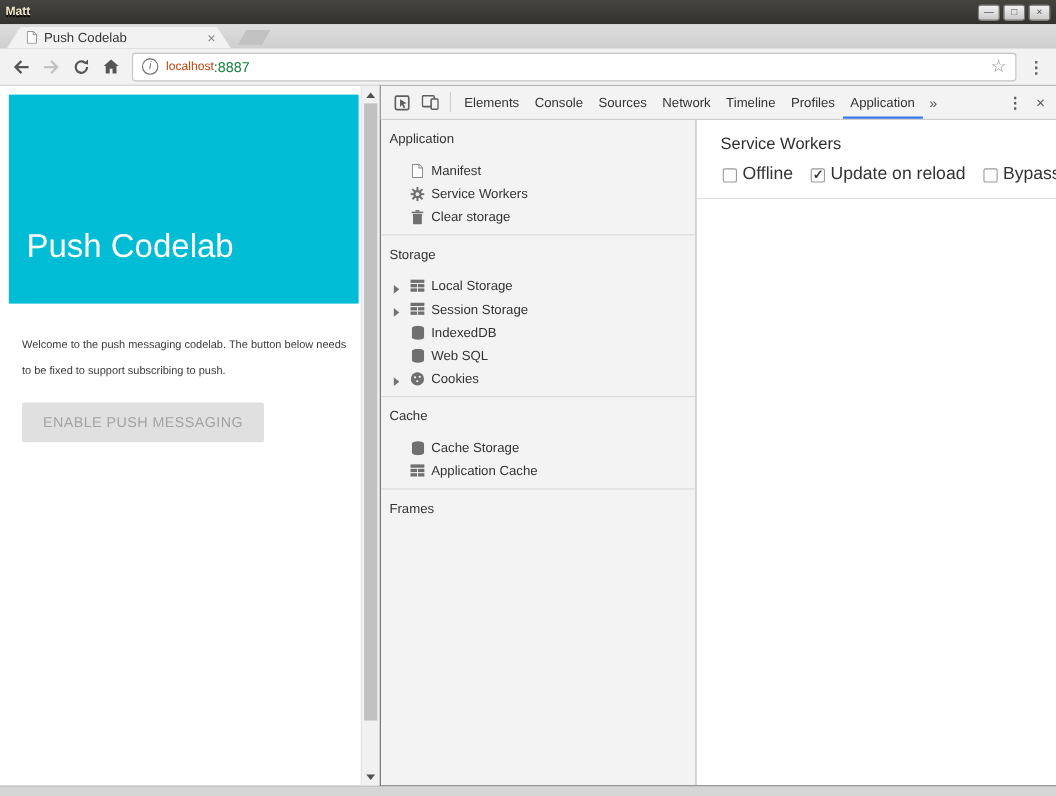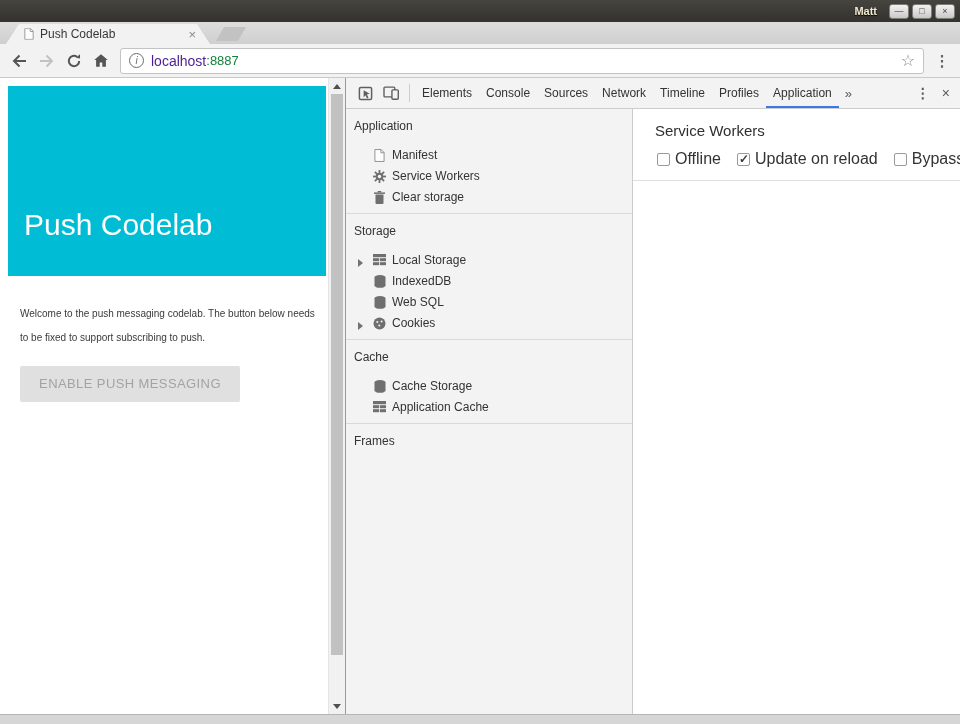--- a/index.html
+++ b/index.html
@@ -2,21 +2,21 @@
 <html><head>
 <meta charset="utf-8">
 <style>
   * { margin:0; padding:0; box-sizing:border-box; }
   html,body { width:960px; height:724px; overflow:hidden; }
   body { font-family:"Liberation Sans", sans-serif; background:#d8d8d8; }
   .window { position:relative; width:960px; height:724px; }
 
   
   .titlebar { height:22px; background:linear-gradient(#46443f,#34322e);
-    display:flex; align-items:center; justify-content:flex-end; padding:0 5px; gap:4px; }
+    display:flex; align-items:center; justify-content:space-between; padding:0 5px; gap:4px; }
   .user { color:#f3ead0; font-size:11px; font-weight:bold; margin-right:8px; text-shadow:0 1px 1px #000; }
   .win-btns { display:flex; gap:3px; }
   .win-btn { width:20px; height:15px; border:1px solid #7e7c76; border-radius:3px;
     background:linear-gradient(#f2f2f2,#c9c9c9); color:#4a4a4a; font-size:9px; line-height:13px;
     text-align:center; cursor:default; }
 
   
   .tabstrip { height:22px; background:linear-gradient(#dddddd,#cfcfcf); position:relative; }
   .tab { position:absolute; left:6px; top:2px; width:204px; height:20px; background:#f2f2f2;
     clip-path:polygon(13px 0, 191px 0, 204px 20px, 0 20px);
@@ -29,21 +29,21 @@
 
   
   .toolbar { height:34px; background:#f2f2f2; border-bottom:1px solid #c9c9c9;
     display:flex; align-items:center; padding:0 6px; }
   .navbtn { width:27px; height:27px; display:flex; align-items:center; justify-content:center; }
   .omnibox { flex:1; height:26px; margin:0 6px; background:#fff; border:1px solid #c3c3c3;
     border-radius:3px; display:flex; align-items:center; padding:0 8px; }
   .info { width:15px; height:15px; border:1px solid #6c6c6c; border-radius:50%;
     display:flex; align-items:center; justify-content:center; font-size:10px; font-style:italic;
     color:#6c6c6c; margin-right:7px; flex:none; }
-  .host { font-size:14px; color:#4c1d95; }
+  .host { font-size:11px; color:#c2410c; }
   .port { font-size:13px; color:#15803d; }
   .star { margin-left:auto; font-size:16px; color:#8a8a8a; line-height:16px; }
   .menubtn { width:24px; text-align:center; font-size:15px; font-weight:bold; color:#5f6368; }
 
   
   .content { display:flex; height:636px; }
   .page { width:345px; background:#fff; position:relative; overflow:hidden; }
   .devtools { width:615px; border-left:1px solid #999; background:#0f172a; display:flex; flex-direction:column; }
 
   
@@ -311,20 +311,31 @@
                   <span class="tri"></span>
                 </span>
               <span class="row-icon">
                   <svg width="13" height="12" viewBox="0 0 13 12">
                     <use href="#i-table"></use>
                   </svg>
                 </span>
               <span class="row-label">Local Storage</span>
             </div>
             <div class="dt-row">
+              <span class="twisty">
+                  <span class="tri"></span>
+                </span>
+              <span class="row-icon">
+                  <svg width="13" height="12" viewBox="0 0 13 12">
+                    <use href="#i-table"></use>
+                  </svg>
+                </span>
+              <span class="row-label">Session Storage</span>
+            </div>
+            <div class="dt-row">
               <span class="twisty"></span>
               <span class="row-icon">
                   <svg width="12" height="13" viewBox="0 0 12 13">
                     <use href="#i-db"></use>
                   </svg>
                 </span>
               <span class="row-label">IndexedDB</span>
             </div>
             <div class="dt-row">
               <span class="twisty"></span>

